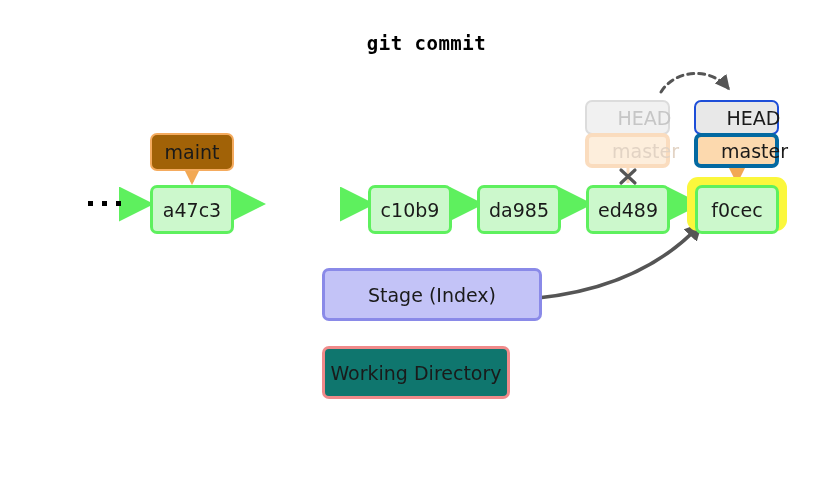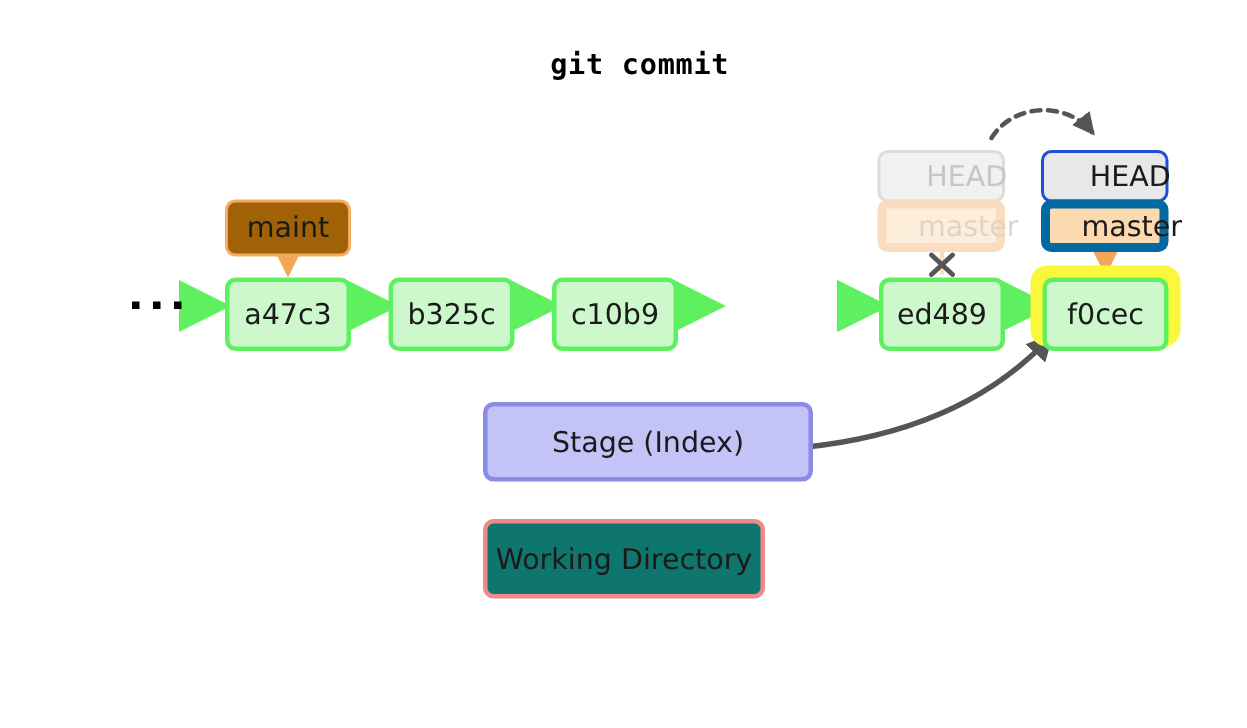--- a/index.html
+++ b/index.html
@@ -79,21 +79,21 @@
   }
   .head-box {
     background: #e8e8e8;
     border: 2px solid #1d4ed8;
     color: #1a1a1a;
     z-index: 5;
     padding-left: 34px;
   }
   .master-box {
     background: #fcd9ae;
-    border: 6px solid #0369a1;
+    border: 4px solid #0369a1;
     color: #1a1a1a;
     z-index: 6;
     padding-left: 36px;
   }
   .maint-box {
     background: #a16207;
     border: 2px solid #f5ab5e;
     color: #1a1a1a;
     z-index: 6;
   }
@@ -194,22 +194,22 @@
 
   <div class="ellipsis" style="left:88px; top:201px;">
     <span></span>
     <span></span>
     <span></span>
   </div>
 
   <div class="highlight-halo" style="left:687px; top:177px; width:100px; height:54px;"></div>
 
   <div class="commit" style="left:150px; top:185px;">a47c3</div>
-  <div class="commit" style="left:259px; top:185px;">b325c</div>
   <div class="commit" style="left:368px; top:185px;">c10b9</div>
+  <div class="commit" style="left:477px; top:185px;">da985</div>
   <div class="commit" style="left:586px; top:185px;">ed489</div>
   <div class="commit" style="left:695px; top:185px;">f0cec</div>
 
   <div class="reflabel maint-box" style="left:150px; top:133px; width:84px; height:38px;">maint</div>
 
   <div class="reflabel head-box ghost" style="left:585px; top:100px; width:85px; height:35px;">HEAD</div>
   <div class="reflabel master-box ghost" style="left:585px; top:133px; width:85px; height:35px;">master</div>
 
   <div class="reflabel head-box" style="left:694px; top:100px; width:85px; height:35px;">HEAD</div>
   <div class="reflabel master-box" style="left:694px; top:133px; width:85px; height:35px;">master</div>

